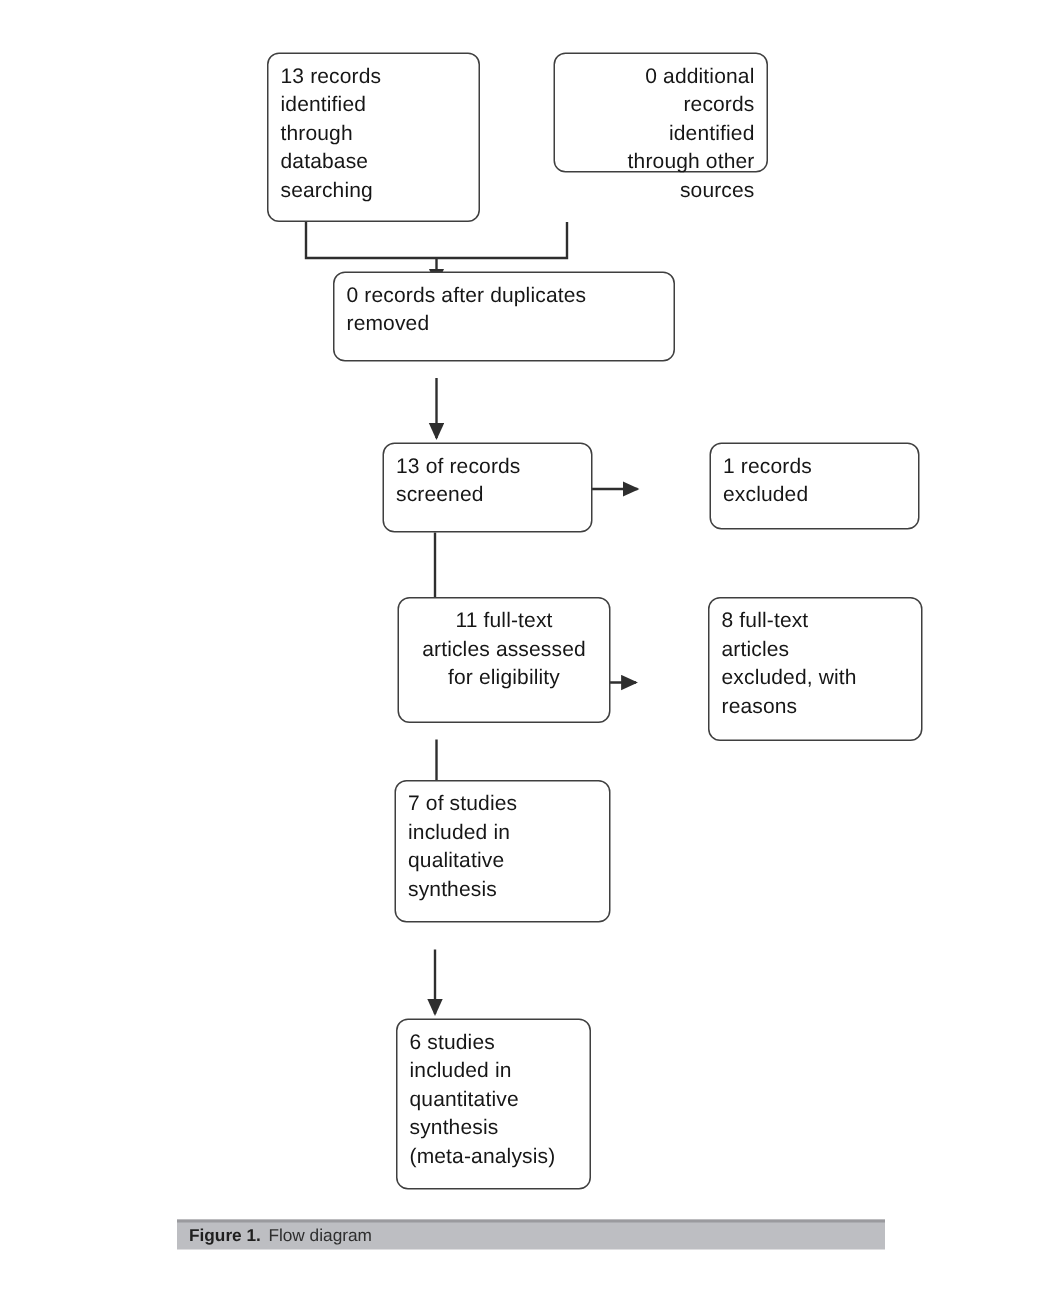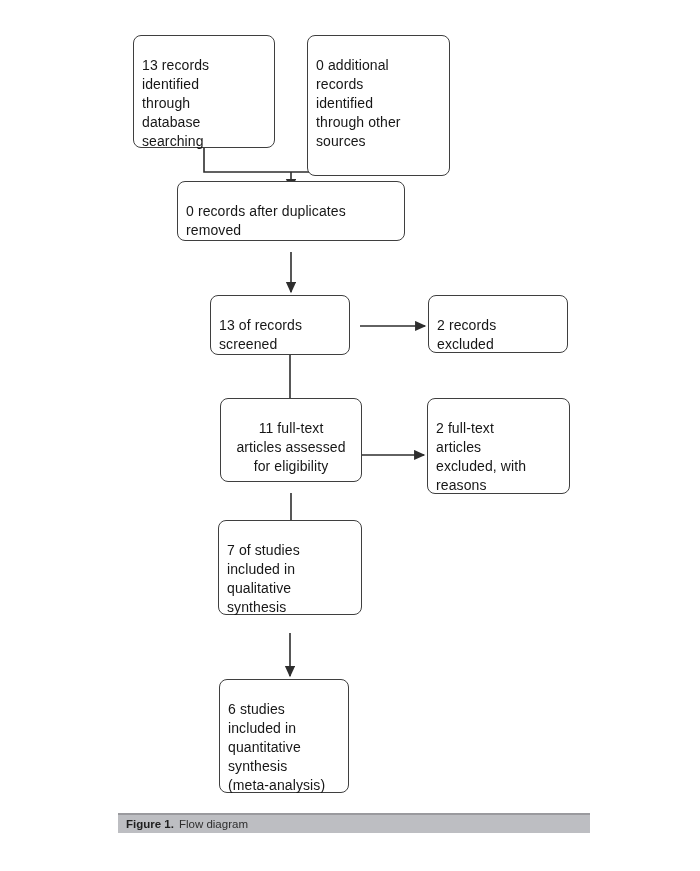--- a/index.html
+++ b/index.html
@@ -13,23 +13,24 @@
   }
   .flow-box {
     position: absolute;
     box-sizing: border-box;
     border: 1.7px solid #3f3f3f;
     border-radius: 8px;
     background: #ffffff;
     color: #161616;
     font-size: 14px;
     line-height: 19px;
-    padding: 20px 8px;
+    padding: 5px 8px;
     white-space: pre-line;
     letter-spacing: 0.1px;
+    margin-left: 45px;
   }
   svg.connectors {
     position: absolute;
     left: 0; top: 0;
     width: 700px; height: 871px;
     pointer-events: none;
   }
   .caption-bar {
     position: absolute;
     left: 118px;
@@ -75,40 +76,40 @@
 
     <line x1="290" y1="633" x2="290" y2="676" stroke="#2e2e2e" stroke-width="1.6" marker-end="url(#ah)"></line>
   </svg>
 
   <div class="flow-box" style="left:133px; top:35px; width:142px; height:113px;">13 records
 identified
 through
 database
 searching</div>
 
-  <div class="flow-box" style="left:307px; top:35px; width:143px; height:141px;">0 additional
+  <div class="flow-box" style="left:324px; top:35px; width:143px; height:80px;text-align:right;">0 additional
 records
 identified
 through other
 sources</div>
 
   <div class="flow-box" style="left:177px; top:181px; width:228px; height:60px;">0 records after duplicates
 removed</div>
 
   <div class="flow-box" style="left:210px; top:295px; width:140px; height:60px;">13 of records
 screened</div>
 
-  <div class="flow-box" style="left:428px; top:295px; width:140px; height:58px;">2 records
+  <div class="flow-box" style="left:428px; top:295px; width:140px; height:58px;">1 records
 excluded</div>
 
   <div class="flow-box" style="left:220px; top:398px; width:142px; height:84px;text-align:center;">11 full-text
 articles assessed
 for eligibility</div>
 
-  <div class="flow-box" style="left:427px; top:398px; width:143px; height:96px;">2 full-text
+  <div class="flow-box" style="left:427px; top:398px; width:143px; height:96px;">8 full-text
 articles
 excluded, with
 reasons</div>
 
   <div class="flow-box" style="left:218px; top:520px; width:144px; height:95px;">7 of studies
 included in
 qualitative
 synthesis</div>
 
   <div class="flow-box" style="left:219px; top:679px; width:130px; height:114px;">6 studies

